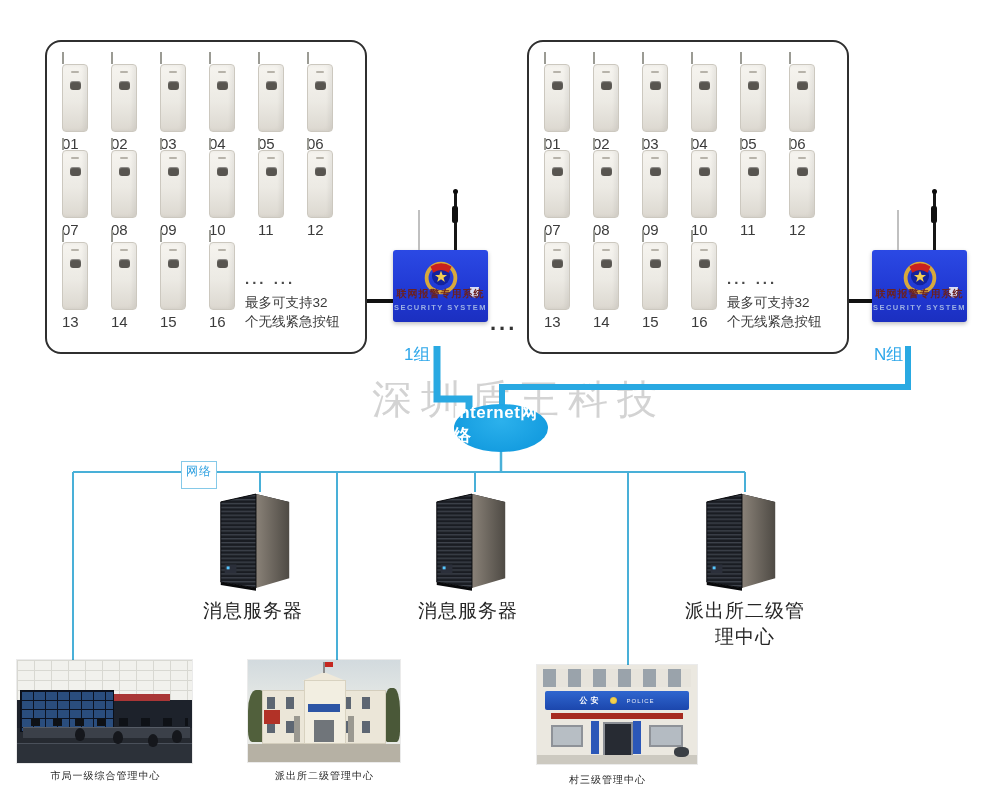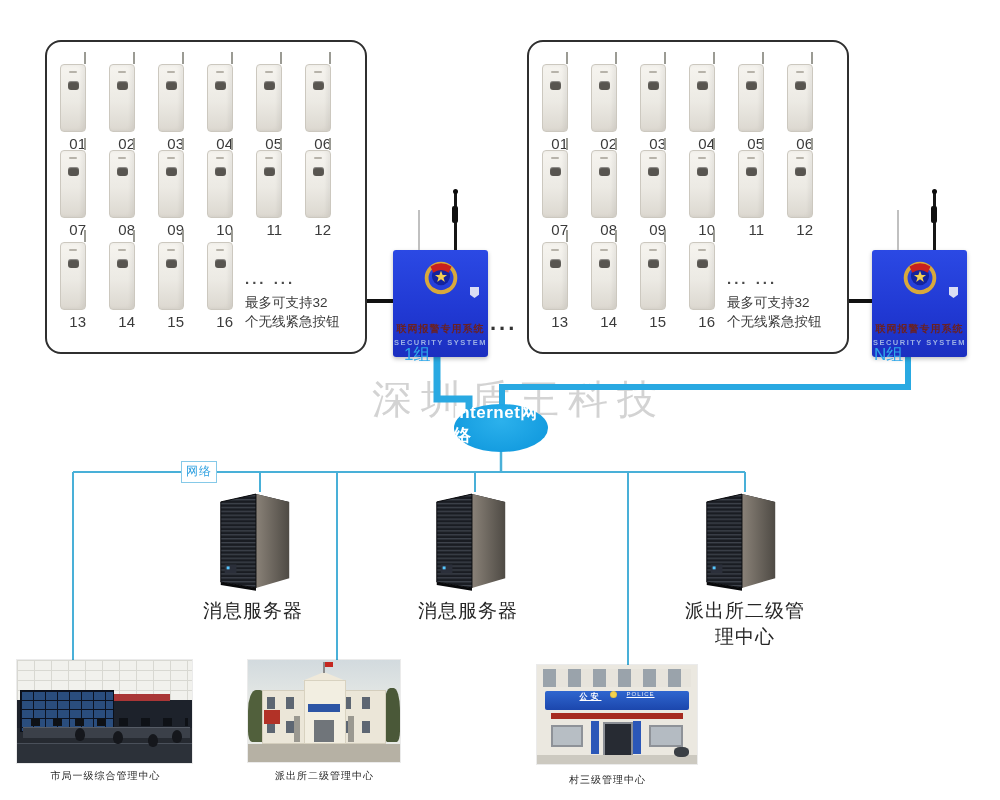--- a/index.html
+++ b/index.html
@@ -11,35 +11,35 @@
     font-family:"Liberation Serif","DejaVu Serif",serif;
     font-size:40px;letter-spacing:9px;color:rgba(175,175,175,.55);white-space:nowrap;}
 
   
   .overlay{position:absolute;left:0;top:0;z-index:1;pointer-events:none;}
 
   
   .group-box{position:absolute;width:318px;height:310px;border:2px solid #2f2f2f;
     border-radius:16px;background:#fff;z-index:2;}
   .r-row{position:absolute;left:15px;display:flex;gap:25px;}
-  .remote{width:24px;display:flex;flex-direction:column;align-items:flex-end;}
+  .remote{width:24px;display:flex;flex-direction:column;align-items:flex-start;}
   .r-ant{width:2px;height:12px;background:#9b9b94;}
   .r-body{width:24px;height:66px;border:1px solid #ccc8bf;border-radius:4px;
     background:linear-gradient(180deg,#f6f4ef 0%,#eceae4 55%,#dcd8d0 100%);
     box-shadow:inset -3px 0 4px rgba(0,0,0,.06);
     display:flex;flex-direction:column;align-items:center;}
   .r-slot{display:block;width:8px;height:2px;background:#b7b3aa;margin-top:6px;border-radius:1px;}
   .r-btn{display:block;width:11px;height:9px;background:#585550;border-radius:3px;margin-top:8px;
     box-shadow:inset 0 1px 1px rgba(255,255,255,.35);}
   .r-num{font-size:15px;color:#3b3b3b;margin-top:3px;}
   .g-note{position:absolute;left:198px;top:226px;font-size:13.5px;color:#3a3a3a;line-height:1.45;white-space:nowrap;}
   .g-dots{font-size:15px;font-weight:bold;letter-spacing:3px;color:#4a4a4a;margin-bottom:3px;}
 
   
-  .alarm{position:absolute;width:95px;height:107px;border-radius:3px;z-index:2;
+  .alarm{position:absolute;width:95px;height:72px;border-radius:3px;z-index:2;
     background:linear-gradient(180deg,#2b49e4 0%,#2038d2 60%,#1b2fc0 100%);
     box-shadow:0 2px 4px rgba(0,0,0,.25);}
   .a-ant-thin{position:absolute;left:25px;top:-40px;width:2px;height:40px;background:#c0c0c0;}
   .a-whip{position:absolute;left:61px;top:-57px;width:3px;height:57px;background:#161616;}
   .a-whip-seg{position:absolute;left:59px;top:-44px;width:6px;height:17px;background:#101010;border-radius:2px;}
   .a-whip-tip{position:absolute;left:60px;top:-61px;width:5px;height:5px;background:#0b0b0b;border-radius:50%;}
   .a-badge{position:absolute;left:50%;top:5px;transform:translateX(-50%);}
   .a-mini{position:absolute;right:9px;top:37px;width:9px;height:11px;opacity:.9;background:#eef0f6;
     clip-path:polygon(0 0,100% 0,100% 70%,50% 100%,0 70%);}
   .a-title{position:absolute;left:0;right:0;bottom:21px;text-align:center;
@@ -51,21 +51,21 @@
     letter-spacing:3px;color:#333;}
 
   
   .cloud{position:absolute;left:454px;top:404px;width:94px;height:48px;border-radius:50%;
     background:radial-gradient(ellipse at 50% 35%,#2cb1ec 0%,#159de0 70%);z-index:2;
     display:flex;align-items:center;justify-content:center;}
   .cloud span{color:#fff;font-size:17px;font-weight:bold;letter-spacing:.5px;margin-top:-8px;}
 
   
   .net-tag{position:absolute;left:181px;top:461px;z-index:3;background:#fff;
-    border:1px solid #85c9e8;color:#2b9fe0;font-size:12px;padding:1px 4px 2px;letter-spacing:1px;}
+    border:1px solid #85c9e8;color:#2b9fe0;font-size:12px;padding:1px 4px 8px;letter-spacing:1px;}
 
   
   .server{position:absolute;z-index:2;}
   .srv-label{position:absolute;z-index:2;font-size:19px;color:#262626;text-align:center;letter-spacing:1px;}
 
   
   .photo{position:absolute;overflow:hidden;z-index:2;box-shadow:0 0 0 1px rgba(0,0,0,.08);}
   .photo-label{position:absolute;z-index:2;font-size:10px;color:#1f1f1f;text-align:center;letter-spacing:1px;}
 
   .p1{background:#262a31;}
@@ -100,21 +100,21 @@
   .p2 .banner{position:absolute;left:60px;top:44px;width:32px;height:8px;background:#2d55a5;}
   .p2 .door{position:absolute;left:66px;top:60px;width:20px;height:22px;background:#70757a;}
   .p2 .gate1{position:absolute;left:46px;top:56px;width:6px;height:26px;background:#9a9890;}
   .p2 .gate2{position:absolute;right:46px;top:56px;width:6px;height:26px;background:#9a9890;}
   .p2 .redb{position:absolute;left:16px;top:50px;width:16px;height:14px;background:#b23227;}
 
   .p3{background:#ebe8e0;}
   .p3 .wtop{position:absolute;left:6px;right:6px;top:4px;height:18px;
     background:repeating-linear-gradient(90deg,#9aa3ab 0 13px,#e7e4dc 13px 25px);}
   .p3 .awn{position:absolute;left:8px;right:8px;top:26px;height:19px;border-radius:2px;
-    background:linear-gradient(#2f66cf,#1c47ad);display:flex;justify-content:center;gap:9px;color:#fff;text-decoration:underline;}
+    background:linear-gradient(#2f66cf,#1c47ad);display:flex;align-items:center;justify-content:center;gap:9px;color:#fff;}
   .p3 .t1{font-size:8px;font-weight:bold;letter-spacing:3px;}
   .p3 .bdg{width:7px;height:7px;border-radius:50%;background:radial-gradient(#f4d24e 40%,#caa52f);}
   .p3 .t2{font-size:6px;letter-spacing:1px;color:#e8edf8;}
   .p3 .redb{position:absolute;left:14px;right:14px;top:48px;height:6px;background:#a62a20;}
   .p3 .colL{position:absolute;left:54px;top:56px;width:8px;height:33px;background:#2b57b8;}
   .p3 .colR{position:absolute;left:96px;top:56px;width:8px;height:33px;background:#2b57b8;}
   .p3 .door{position:absolute;left:66px;width:26px;top:57px;height:34px;background:#272b33;border:2px solid #8b8f96;}
   .p3 .winL{position:absolute;left:14px;top:60px;width:28px;height:18px;background:#b7bec4;border:2px solid #8e9298;}
   .p3 .winR{position:absolute;right:14px;top:60px;width:30px;height:18px;background:#b4bbc2;border:2px solid #8e9298;}
   .p3 .ground{position:absolute;left:0;right:0;bottom:0;height:9px;background:#ccc9c0;}

